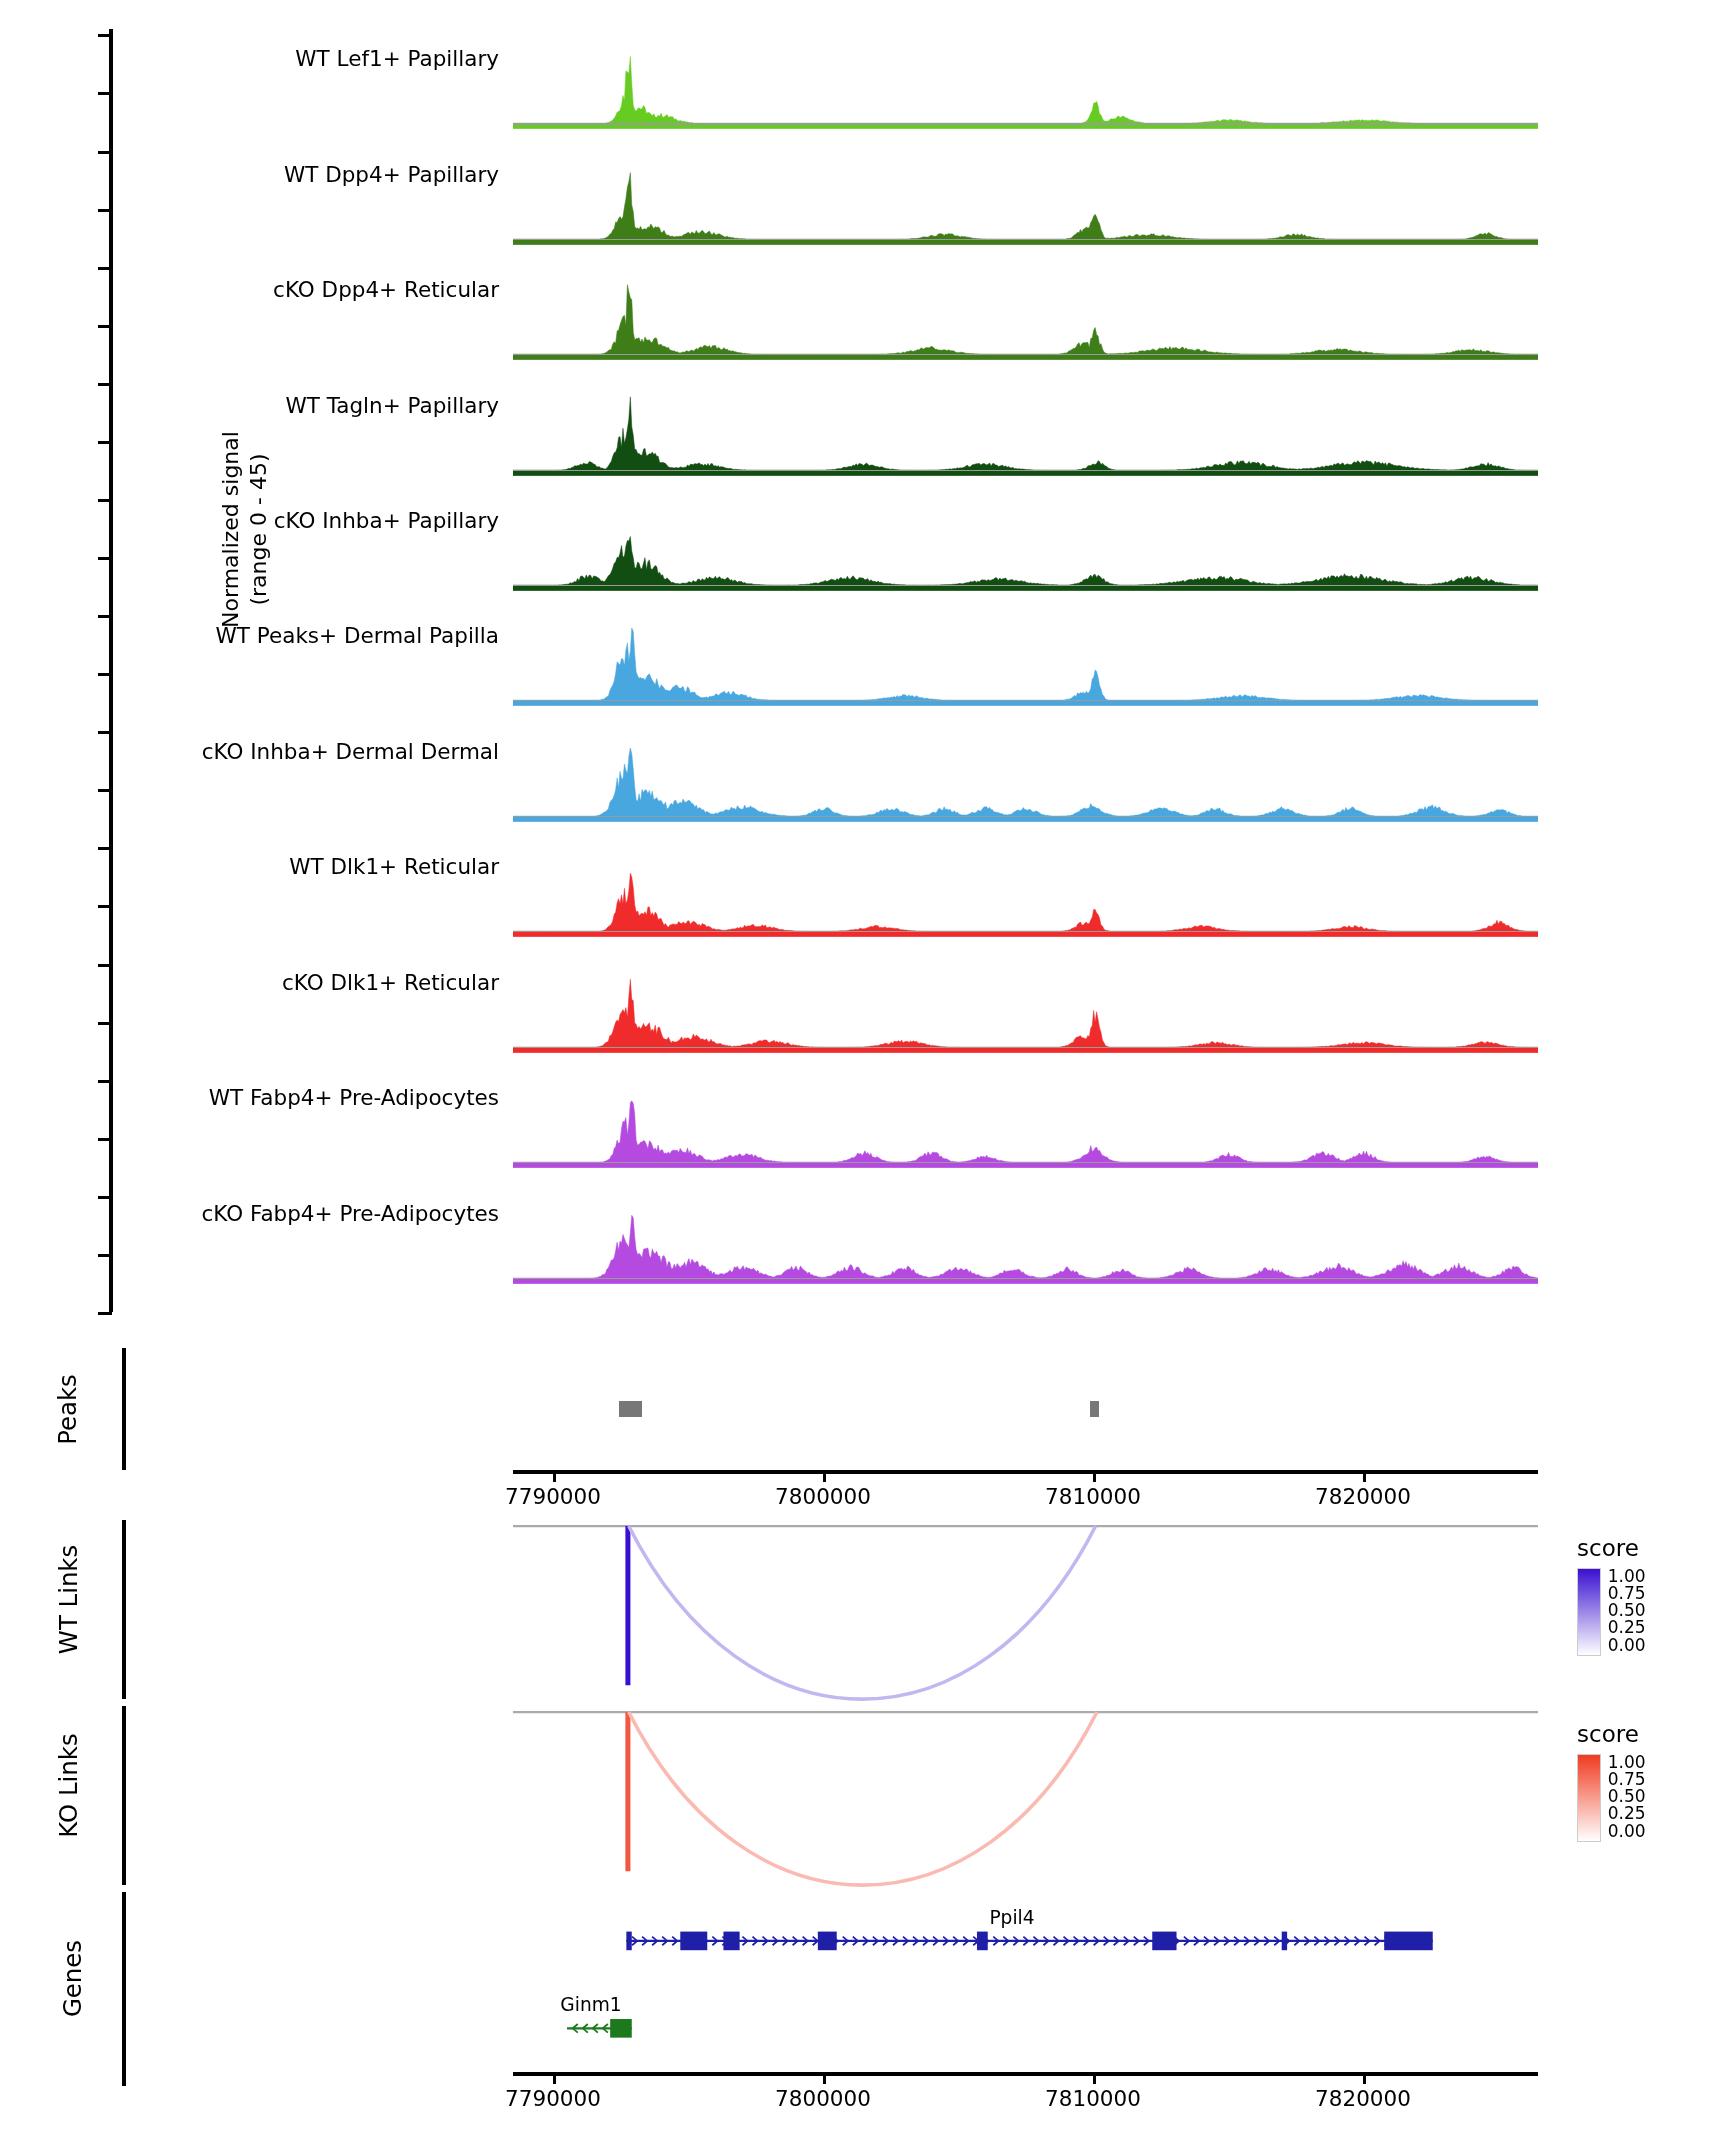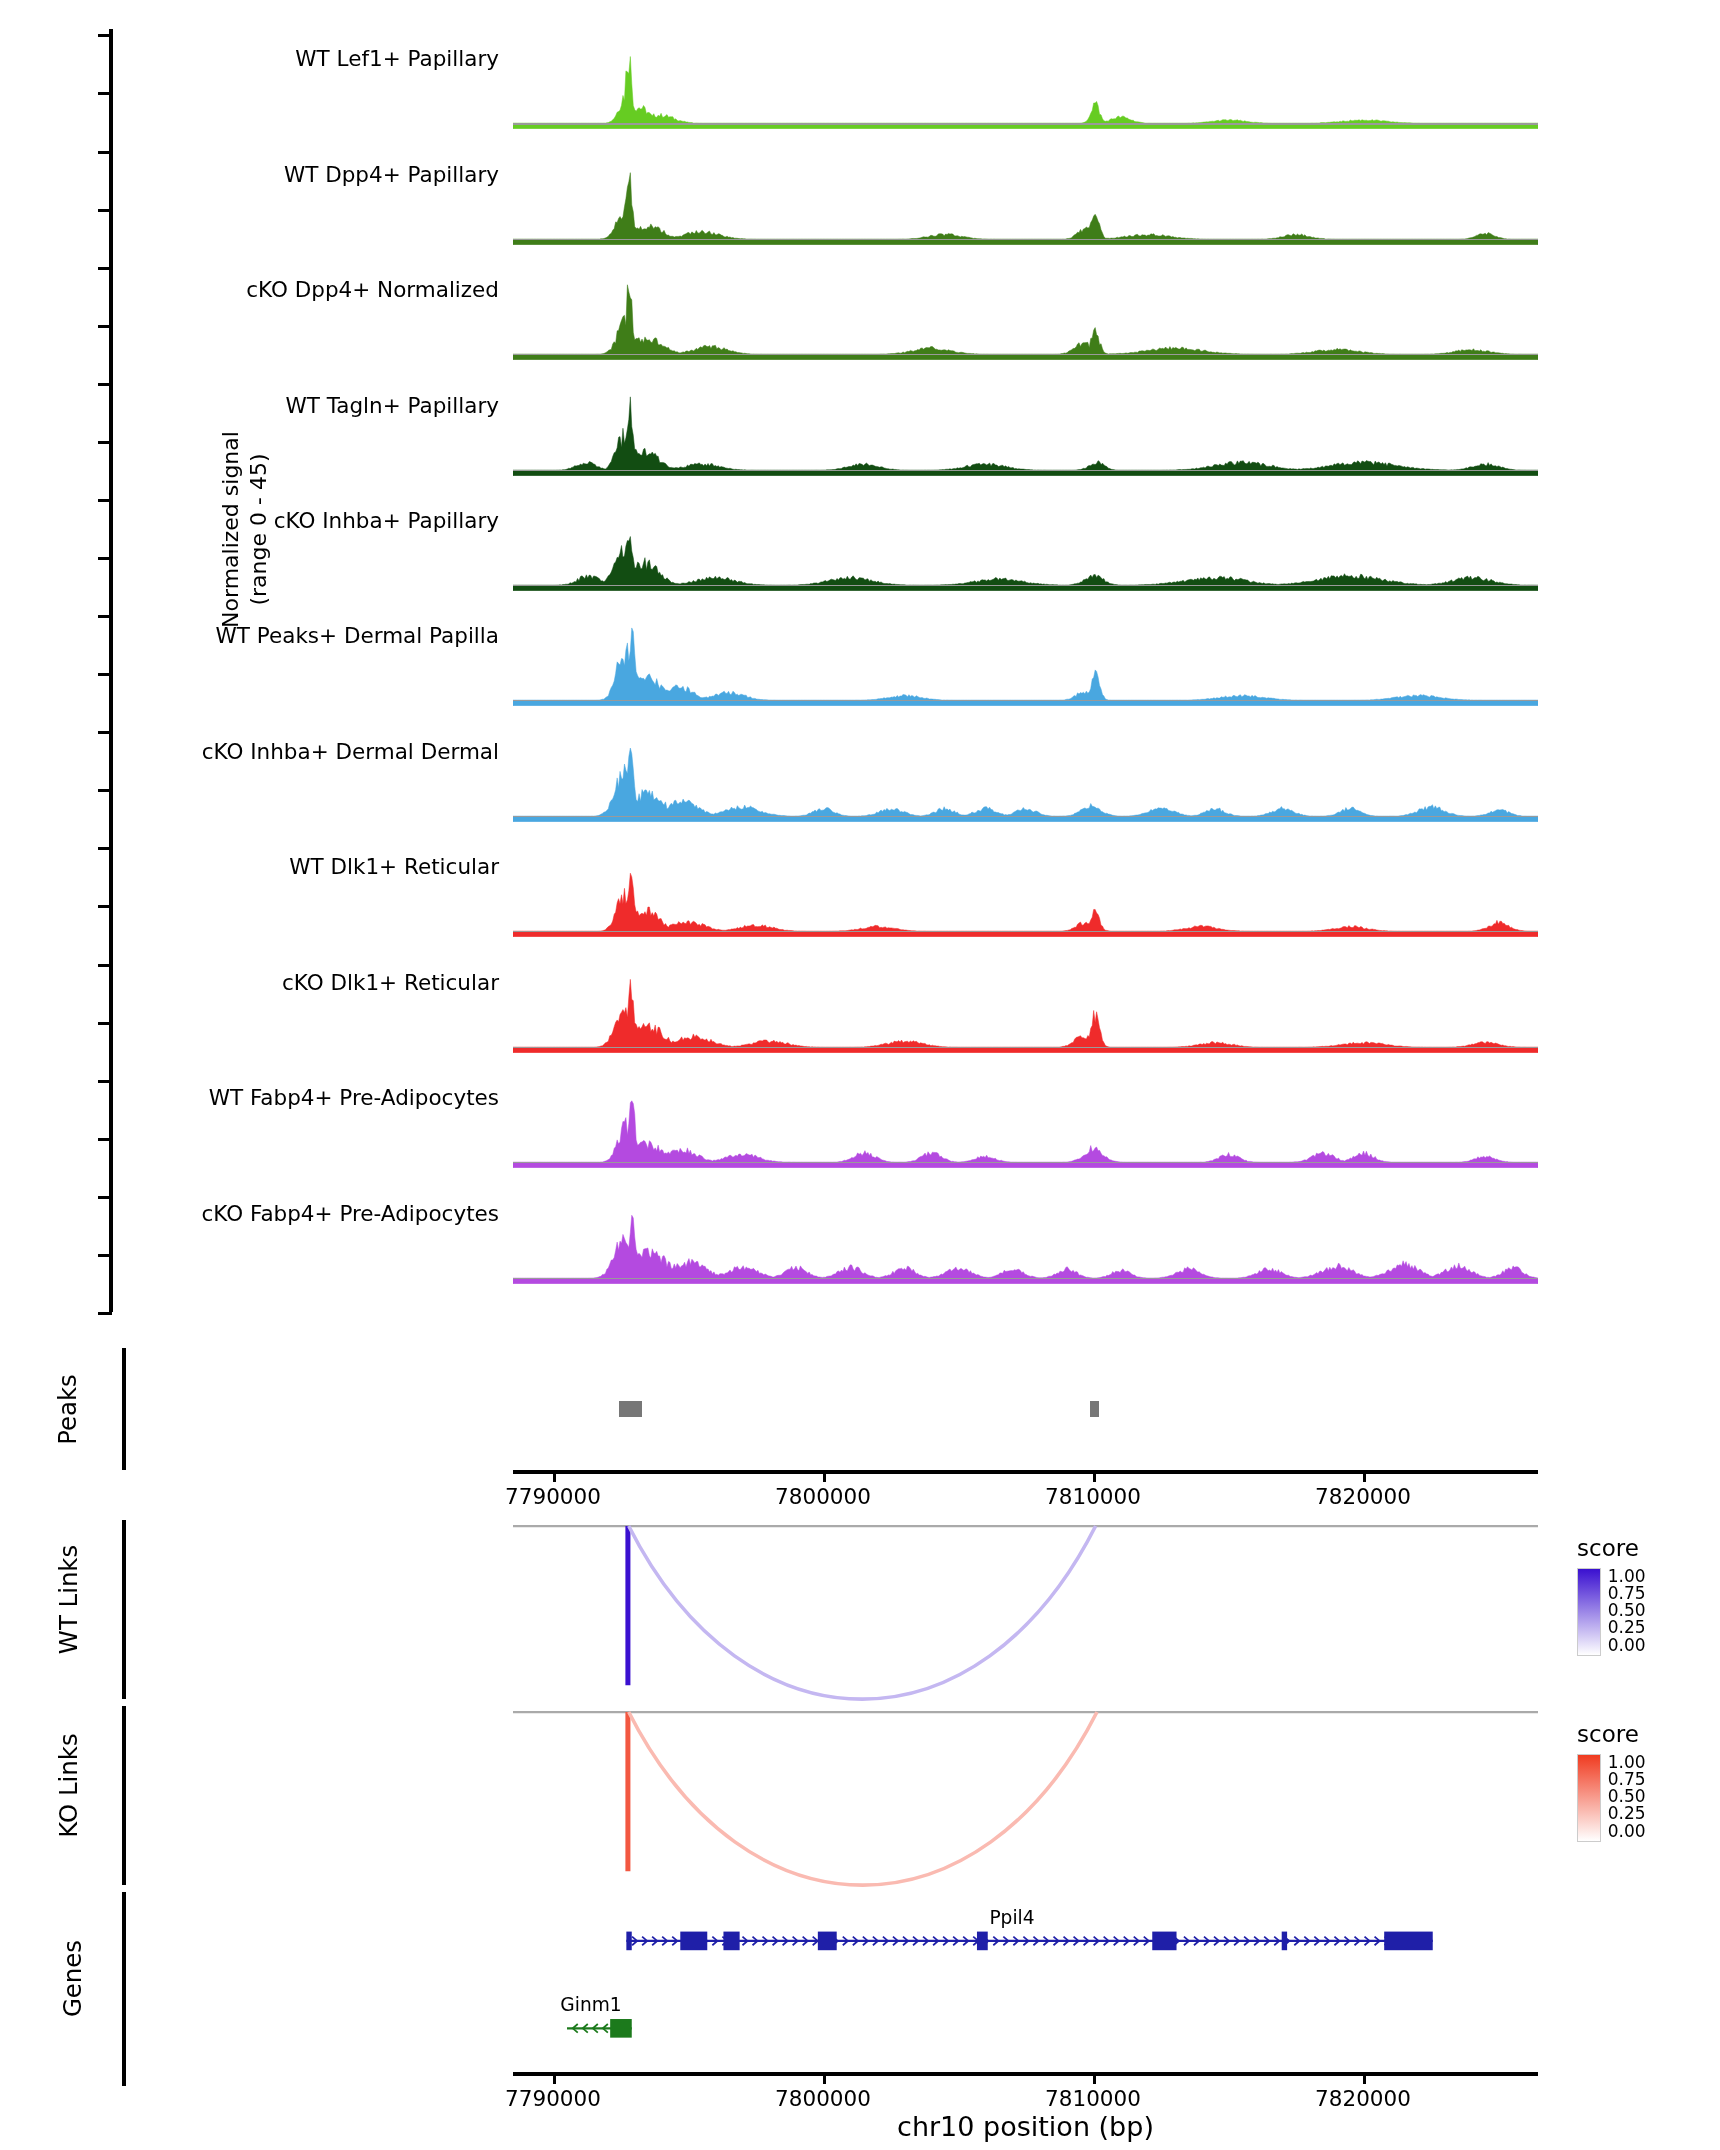--- a/index.html
+++ b/index.html
@@ -302,21 +302,21 @@
         <div class="track" style="top: 130px;">
           <div class="track-label">WT Dpp4+ Papillary</div>
           <div class="track-plot">
             <svg width="1025" height="115" viewBox="0 0 1430 160">
               <path d="M0,160 L0.0,152.0 L2.0,152.0 L4.1,152.0 L6.1,152.0 L8.2,152.0 L10.2,152.0 L12.3,152.0 L14.3,152.0 L16.4,152.0 L18.4,152.0 L20.5,152.0 L22.5,152.0 L24.5,152.0 L26.6,152.0 L28.6,152.0 L30.7,152.0 L32.7,152.0 L34.8,152.0 L36.8,152.0 L38.9,152.0 L40.9,152.0 L43.0,152.0 L45.0,152.0 L47.1,152.0 L49.1,152.0 L51.1,152.0 L53.2,152.0 L55.2,152.0 L57.3,152.0 L59.3,152.0 L61.4,152.0 L63.4,152.0 L65.5,152.0 L67.5,152.0 L69.6,152.0 L71.6,152.0 L73.6,152.0 L75.7,152.0 L77.7,152.0 L79.8,152.0 L81.8,152.0 L83.9,152.0 L85.9,152.0 L88.0,152.0 L90.0,152.0 L92.1,152.0 L94.1,152.0 L96.2,152.0 L98.2,152.0 L100.2,152.0 L102.3,152.0 L104.3,152.0 L106.4,152.0 L108.4,152.0 L110.5,152.0 L112.5,152.0 L114.6,152.0 L116.6,152.0 L118.7,152.0 L120.7,152.0 L122.7,151.6 L124.8,151.4 L126.8,151.3 L128.9,150.3 L130.9,149.5 L133.0,148.1 L135.0,145.2 L137.1,144.0 L139.1,139.6 L141.2,137.2 L143.2,128.0 L145.3,128.9 L147.3,123.1 L149.3,120.5 L151.4,124.3 L153.4,120.8 L155.5,106.9 L157.5,95.7 L159.6,79.6 L161.6,71.9 L163.7,59.3 L165.7,104.3 L167.8,113.9 L169.8,134.5 L171.8,137.1 L173.9,136.5 L175.9,138.1 L178.0,134.2 L180.0,139.1 L182.1,138.0 L184.1,137.6 L186.2,138.3 L188.2,135.0 L190.3,135.7 L192.3,130.8 L194.3,134.2 L196.4,137.6 L198.4,134.6 L200.5,135.8 L202.5,134.7 L204.6,136.8 L206.6,142.7 L208.7,142.5 L210.7,139.8 L212.8,144.4 L214.8,146.6 L216.9,146.4 L218.9,148.1 L220.9,148.1 L223.0,148.1 L225.0,149.2 L227.1,148.3 L229.1,148.3 L231.2,148.2 L233.2,147.8 L235.3,148.2 L237.3,146.4 L239.4,145.3 L241.4,144.5 L243.4,143.0 L245.5,142.8 L247.5,145.3 L249.6,141.9 L251.6,143.6 L253.7,144.3 L255.7,140.0 L257.8,143.4 L259.8,143.7 L261.9,141.6 L263.9,139.7 L266.0,141.8 L268.0,144.5 L270.0,143.7 L272.1,142.0 L274.1,140.7 L276.2,144.7 L278.2,145.6 L280.3,142.9 L282.3,145.9 L284.4,146.0 L286.4,144.5 L288.5,145.0 L290.5,146.4 L292.5,147.0 L294.6,148.8 L296.6,148.9 L298.7,147.9 L300.7,149.4 L302.8,149.1 L304.8,150.2 L306.9,149.8 L308.9,150.8 L311.0,150.7 L313.0,150.9 L315.1,151.2 L317.1,151.4 L319.1,151.3 L321.2,151.6 L323.2,151.5 L325.3,151.9 L327.3,151.9 L329.4,151.9 L331.4,151.8 L333.5,151.9 L335.5,151.9 L337.6,151.9 L339.6,152.0 L341.6,152.0 L343.7,152.0 L345.7,152.0 L347.8,152.0 L349.8,152.0 L351.9,152.0 L353.9,152.0 L356.0,152.0 L358.0,152.0 L360.1,152.0 L362.1,152.0 L364.1,152.0 L366.2,152.0 L368.2,152.0 L370.3,152.0 L372.3,152.0 L374.4,152.0 L376.4,152.0 L378.5,152.0 L380.5,152.0 L382.6,152.0 L384.6,152.0 L386.7,152.0 L388.7,152.0 L390.7,152.0 L392.8,152.0 L394.8,152.0 L396.9,152.0 L398.9,152.0 L401.0,152.0 L403.0,152.0 L405.1,152.0 L407.1,152.0 L409.2,152.0 L411.2,152.0 L413.2,152.0 L415.3,152.0 L417.3,152.0 L419.4,152.0 L421.4,152.0 L423.5,152.0 L425.5,152.0 L427.6,152.0 L429.6,152.0 L431.7,152.0 L433.7,152.0 L435.8,152.0 L437.8,152.0 L439.8,152.0 L441.9,152.0 L443.9,152.0 L446.0,152.0 L448.0,152.0 L450.1,152.0 L452.1,152.0 L454.2,152.0 L456.2,152.0 L458.3,152.0 L460.3,152.0 L462.3,152.0 L464.4,152.0 L466.4,152.0 L468.5,152.0 L470.5,152.0 L472.6,152.0 L474.6,152.0 L476.7,152.0 L478.7,152.0 L480.8,152.0 L482.8,152.0 L484.8,152.0 L486.9,152.0 L488.9,152.0 L491.0,152.0 L493.0,152.0 L495.1,152.0 L497.1,152.0 L499.2,152.0 L501.2,152.0 L503.3,152.0 L505.3,152.0 L507.4,152.0 L509.4,152.0 L511.4,152.0 L513.5,152.0 L515.5,152.0 L517.6,152.0 L519.6,152.0 L521.7,152.0 L523.7,152.0 L525.8,152.0 L527.8,152.0 L529.9,152.0 L531.9,152.0 L533.9,152.0 L536.0,152.0 L538.0,151.9 L540.1,151.9 L542.1,151.9 L544.2,151.8 L546.2,151.9 L548.3,152.0 L550.3,151.7 L552.4,151.7 L554.4,151.5 L556.5,151.2 L558.5,151.1 L560.5,151.2 L562.6,151.1 L564.6,150.9 L566.7,150.6 L568.7,150.2 L570.8,149.3 L572.8,148.8 L574.9,149.2 L576.9,149.0 L579.0,149.4 L581.0,148.1 L583.0,146.7 L585.1,147.1 L587.1,147.9 L589.2,148.1 L591.2,147.4 L593.3,144.7 L595.3,144.4 L597.4,144.6 L599.4,144.9 L601.5,147.2 L603.5,145.0 L605.6,145.5 L607.6,144.1 L609.6,145.0 L611.7,144.6 L613.7,145.0 L615.8,147.4 L617.8,147.5 L619.9,147.2 L621.9,147.9 L624.0,149.0 L626.0,148.1 L628.1,148.7 L630.1,148.5 L632.1,148.9 L634.2,149.3 L636.2,149.5 L638.3,150.0 L640.3,150.4 L642.4,151.1 L644.4,150.8 L646.5,151.3 L648.5,151.4 L650.6,151.5 L652.6,151.5 L654.6,151.8 L656.7,151.7 L658.7,151.7 L660.8,151.8 L662.8,152.0 L664.9,152.0 L666.9,151.9 L669.0,152.0 L671.0,151.9 L673.1,152.0 L675.1,152.0 L677.2,152.0 L679.2,152.0 L681.2,152.0 L683.3,152.0 L685.3,152.0 L687.4,152.0 L689.4,152.0 L691.5,152.0 L693.5,152.0 L695.6,152.0 L697.6,152.0 L699.7,152.0 L701.7,152.0 L703.7,152.0 L705.8,152.0 L707.8,152.0 L709.9,152.0 L711.9,152.0 L714.0,152.0 L716.0,152.0 L718.1,152.0 L720.1,152.0 L722.2,152.0 L724.2,152.0 L726.3,152.0 L728.3,152.0 L730.3,152.0 L732.4,152.0 L734.4,152.0 L736.5,152.0 L738.5,152.0 L740.6,152.0 L742.6,152.0 L744.7,152.0 L746.7,152.0 L748.8,152.0 L750.8,152.0 L752.8,152.0 L754.9,152.0 L756.9,152.0 L759.0,152.0 L761.0,152.0 L763.1,152.0 L765.1,152.0 L767.2,151.9 L769.2,152.0 L771.3,151.8 L773.3,151.2 L775.4,151.1 L777.4,150.7 L779.4,150.2 L781.5,147.6 L783.5,146.0 L785.6,145.0 L787.6,142.3 L789.7,143.1 L791.7,138.5 L793.8,142.0 L795.8,137.9 L797.9,137.3 L799.9,135.0 L801.9,136.5 L804.0,135.9 L806.0,128.9 L808.1,125.5 L810.1,119.9 L812.2,117.4 L814.2,121.0 L816.3,127.2 L818.3,130.6 L820.4,138.9 L822.4,143.4 L824.4,148.4 L826.5,150.8 L828.5,150.8 L830.6,150.8 L832.6,151.0 L834.7,150.6 L836.7,150.7 L838.8,150.7 L840.8,150.3 L842.9,149.3 L844.9,150.1 L847.0,149.3 L849.0,148.8 L851.0,148.9 L853.1,147.8 L855.1,149.1 L857.2,149.0 L859.2,146.9 L861.3,147.3 L863.3,148.5 L865.4,148.3 L867.4,146.6 L869.5,145.6 L871.5,145.4 L873.5,147.5 L875.6,147.5 L877.6,145.9 L879.7,146.3 L881.7,146.3 L883.8,147.5 L885.8,146.4 L887.9,146.6 L889.9,144.6 L892.0,145.3 L894.0,144.5 L896.1,147.2 L898.1,147.0 L900.1,147.5 L902.2,147.7 L904.2,147.5 L906.3,145.8 L908.3,146.8 L910.4,148.2 L912.4,147.6 L914.5,147.3 L916.5,147.7 L918.6,149.0 L920.6,148.4 L922.6,149.5 L924.7,149.4 L926.7,150.3 L928.8,149.7 L930.8,149.8 L932.9,150.6 L934.9,150.4 L937.0,150.4 L939.0,151.1 L941.1,150.8 L943.1,151.1 L945.2,151.0 L947.2,151.1 L949.2,151.5 L951.3,151.4 L953.3,151.7 L955.4,151.6 L957.4,151.7 L959.5,151.9 L961.5,151.8 L963.6,151.9 L965.6,151.9 L967.7,152.0 L969.7,151.9 L971.7,152.0 L973.8,152.0 L975.8,152.0 L977.9,152.0 L979.9,152.0 L982.0,152.0 L984.0,152.0 L986.1,152.0 L988.1,152.0 L990.2,152.0 L992.2,152.0 L994.2,152.0 L996.3,152.0 L998.3,152.0 L1000.4,152.0 L1002.4,152.0 L1004.5,152.0 L1006.5,152.0 L1008.6,152.0 L1010.6,152.0 L1012.7,152.0 L1014.7,152.0 L1016.8,152.0 L1018.8,152.0 L1020.8,152.0 L1022.9,152.0 L1024.9,152.0 L1027.0,152.0 L1029.0,152.0 L1031.1,152.0 L1033.1,152.0 L1035.2,152.0 L1037.2,152.0 L1039.3,151.9 L1041.3,152.0 L1043.3,152.0 L1045.4,151.8 L1047.4,152.0 L1049.5,151.9 L1051.5,151.8 L1053.6,151.4 L1055.6,151.3 L1057.7,151.4 L1059.7,150.9 L1061.8,150.7 L1063.8,150.8 L1065.9,150.1 L1067.9,150.1 L1069.9,148.6 L1072.0,148.9 L1074.0,149.0 L1076.1,148.7 L1078.1,146.9 L1080.2,145.9 L1082.2,146.0 L1084.3,147.0 L1086.3,147.4 L1088.4,144.5 L1090.4,145.7 L1092.4,147.0 L1094.5,144.9 L1096.5,146.7 L1098.6,146.2 L1100.6,144.7 L1102.7,147.8 L1104.7,145.9 L1106.8,148.4 L1108.8,148.7 L1110.9,148.4 L1112.9,148.7 L1114.9,149.8 L1117.0,149.3 L1119.0,150.5 L1121.1,150.5 L1123.1,150.3 L1125.2,151.0 L1127.2,151.0 L1129.3,151.1 L1131.3,151.3 L1133.4,151.9 L1135.4,152.0 L1137.5,151.7 L1139.5,151.8 L1141.5,151.9 L1143.6,151.9 L1145.6,151.9 L1147.7,152.0 L1149.7,152.0 L1151.8,152.0 L1153.8,152.0 L1155.9,152.0 L1157.9,152.0 L1160.0,152.0 L1162.0,152.0 L1164.0,152.0 L1166.1,152.0 L1168.1,152.0 L1170.2,152.0 L1172.2,152.0 L1174.3,152.0 L1176.3,152.0 L1178.4,152.0 L1180.4,152.0 L1182.5,152.0 L1184.5,152.0 L1186.6,152.0 L1188.6,152.0 L1190.6,152.0 L1192.7,152.0 L1194.7,152.0 L1196.8,152.0 L1198.8,152.0 L1200.9,152.0 L1202.9,152.0 L1205.0,152.0 L1207.0,152.0 L1209.1,152.0 L1211.1,152.0 L1213.1,152.0 L1215.2,152.0 L1217.2,152.0 L1219.3,152.0 L1221.3,152.0 L1223.4,152.0 L1225.4,152.0 L1227.5,152.0 L1229.5,152.0 L1231.6,152.0 L1233.6,152.0 L1235.7,152.0 L1237.7,152.0 L1239.7,152.0 L1241.8,152.0 L1243.8,152.0 L1245.9,152.0 L1247.9,152.0 L1250.0,152.0 L1252.0,152.0 L1254.1,152.0 L1256.1,152.0 L1258.2,152.0 L1260.2,152.0 L1262.2,152.0 L1264.3,152.0 L1266.3,152.0 L1268.4,152.0 L1270.4,152.0 L1272.5,152.0 L1274.5,152.0 L1276.6,152.0 L1278.6,152.0 L1280.7,152.0 L1282.7,152.0 L1284.7,152.0 L1286.8,152.0 L1288.8,152.0 L1290.9,152.0 L1292.9,152.0 L1295.0,152.0 L1297.0,152.0 L1299.1,152.0 L1301.1,152.0 L1303.2,152.0 L1305.2,152.0 L1307.3,152.0 L1309.3,152.0 L1311.3,152.0 L1313.4,152.0 L1315.4,152.0 L1317.5,152.0 L1319.5,152.0 L1321.6,151.9 L1323.6,151.8 L1325.7,151.8 L1327.7,151.8 L1329.8,151.5 L1331.8,151.1 L1333.8,150.5 L1335.9,150.0 L1337.9,149.9 L1340.0,149.0 L1342.0,148.2 L1344.1,146.8 L1346.1,146.5 L1348.2,145.0 L1350.2,144.6 L1352.3,145.2 L1354.3,144.8 L1356.4,143.9 L1358.4,145.9 L1360.4,142.9 L1362.5,143.8 L1364.5,144.7 L1366.6,146.3 L1368.6,147.5 L1370.7,148.2 L1372.7,148.4 L1374.8,149.7 L1376.8,149.9 L1378.9,150.2 L1380.9,150.8 L1382.9,151.4 L1385.0,151.4 L1387.0,152.0 L1389.1,151.8 L1391.1,151.9 L1393.2,152.0 L1395.2,152.0 L1397.3,152.0 L1399.3,152.0 L1401.4,152.0 L1403.4,152.0 L1405.5,152.0 L1407.5,152.0 L1409.5,152.0 L1411.6,152.0 L1413.6,152.0 L1415.7,152.0 L1417.7,152.0 L1419.8,152.0 L1421.8,152.0 L1423.9,152.0 L1425.9,152.0 L1428.0,152.0 L1430.0,152.0 L1430,160 Z" fill="#3f7d18" stroke="#3f7d18" stroke-width="0.7"></path>
             </svg>
           </div>
           <div class="track-baseline" style="top: 109px;"></div>
         </div>
         <div class="track" style="top: 245px;">
-          <div class="track-label">cKO Dpp4+ Normalized</div>
+          <div class="track-label">cKO Dpp4+ Reticular</div>
           <div class="track-plot">
             <svg width="1025" height="115" viewBox="0 0 1430 160">
               <path d="M0,160 L0.0,152.0 L2.0,152.0 L4.1,152.0 L6.1,152.0 L8.2,152.0 L10.2,152.0 L12.3,152.0 L14.3,152.0 L16.4,152.0 L18.4,152.0 L20.5,152.0 L22.5,152.0 L24.5,152.0 L26.6,152.0 L28.6,152.0 L30.7,152.0 L32.7,152.0 L34.8,152.0 L36.8,152.0 L38.9,152.0 L40.9,152.0 L43.0,152.0 L45.0,152.0 L47.1,152.0 L49.1,152.0 L51.1,152.0 L53.2,152.0 L55.2,152.0 L57.3,152.0 L59.3,152.0 L61.4,152.0 L63.4,152.0 L65.5,152.0 L67.5,152.0 L69.6,152.0 L71.6,152.0 L73.6,152.0 L75.7,152.0 L77.7,152.0 L79.8,152.0 L81.8,152.0 L83.9,152.0 L85.9,152.0 L88.0,152.0 L90.0,152.0 L92.1,152.0 L94.1,152.0 L96.2,152.0 L98.2,152.0 L100.2,152.0 L102.3,152.0 L104.3,152.0 L106.4,152.0 L108.4,152.0 L110.5,152.0 L112.5,152.0 L114.6,152.0 L116.6,151.9 L118.7,151.9 L120.7,151.9 L122.7,151.9 L124.8,151.4 L126.8,151.1 L128.9,150.2 L130.9,149.0 L133.0,146.9 L135.0,146.0 L137.1,145.4 L139.1,138.0 L141.2,134.7 L143.2,136.8 L145.3,119.5 L147.3,118.9 L149.3,111.2 L151.4,104.9 L153.4,99.7 L155.5,97.9 L157.5,111.6 L159.6,55.3 L161.6,65.2 L163.7,73.5 L165.7,76.3 L167.8,121.5 L169.8,132.1 L171.8,130.1 L173.9,130.3 L175.9,129.1 L178.0,135.5 L180.0,131.0 L182.1,136.1 L184.1,128.0 L186.2,131.9 L188.2,132.8 L190.3,131.8 L192.3,135.5 L194.3,135.7 L196.4,130.8 L198.4,129.3 L200.5,130.1 L202.5,139.1 L204.6,139.1 L206.6,138.2 L208.7,141.0 L210.7,140.9 L212.8,141.8 L214.8,143.5 L216.9,142.6 L218.9,146.2 L220.9,146.5 L223.0,147.7 L225.0,147.3 L227.1,149.0 L229.1,148.7 L231.2,150.2 L233.2,150.3 L235.3,149.6 L237.3,148.9 L239.4,149.4 L241.4,147.6 L243.4,147.6 L245.5,148.7 L247.5,147.0 L249.6,146.3 L251.6,147.6 L253.7,146.2 L255.7,143.9 L257.8,145.4 L259.8,143.0 L261.9,141.8 L263.9,143.3 L266.0,140.3 L268.0,139.6 L270.0,141.1 L272.1,141.9 L274.1,140.1 L276.2,144.3 L278.2,140.4 L280.3,140.4 L282.3,139.7 L284.4,144.6 L286.4,142.8 L288.5,143.9 L290.5,146.1 L292.5,144.8 L294.6,143.0 L296.6,145.6 L298.7,145.0 L300.7,146.9 L302.8,147.3 L304.8,148.0 L306.9,147.3 L308.9,148.6 L311.0,148.7 L313.0,149.8 L315.1,149.9 L317.1,150.2 L319.1,150.3 L321.2,151.0 L323.2,150.8 L325.3,151.2 L327.3,151.4 L329.4,151.5 L331.4,151.7 L333.5,152.0 L335.5,151.8 L337.6,152.0 L339.6,151.9 L341.6,152.0 L343.7,152.0 L345.7,151.9 L347.8,152.0 L349.8,152.0 L351.9,152.0 L353.9,152.0 L356.0,152.0 L358.0,152.0 L360.1,152.0 L362.1,152.0 L364.1,152.0 L366.2,152.0 L368.2,152.0 L370.3,152.0 L372.3,152.0 L374.4,152.0 L376.4,152.0 L378.5,152.0 L380.5,152.0 L382.6,152.0 L384.6,152.0 L386.7,152.0 L388.7,152.0 L390.7,152.0 L392.8,152.0 L394.8,152.0 L396.9,152.0 L398.9,152.0 L401.0,152.0 L403.0,152.0 L405.1,152.0 L407.1,152.0 L409.2,152.0 L411.2,152.0 L413.2,152.0 L415.3,152.0 L417.3,152.0 L419.4,152.0 L421.4,152.0 L423.5,152.0 L425.5,152.0 L427.6,152.0 L429.6,152.0 L431.7,152.0 L433.7,152.0 L435.8,152.0 L437.8,152.0 L439.8,152.0 L441.9,152.0 L443.9,152.0 L446.0,152.0 L448.0,152.0 L450.1,152.0 L452.1,152.0 L454.2,152.0 L456.2,152.0 L458.3,152.0 L460.3,152.0 L462.3,152.0 L464.4,152.0 L466.4,152.0 L468.5,152.0 L470.5,152.0 L472.6,152.0 L474.6,152.0 L476.7,152.0 L478.7,152.0 L480.8,152.0 L482.8,152.0 L484.8,152.0 L486.9,152.0 L488.9,152.0 L491.0,152.0 L493.0,152.0 L495.1,152.0 L497.1,152.0 L499.2,152.0 L501.2,152.0 L503.3,152.0 L505.3,152.0 L507.4,152.0 L509.4,152.0 L511.4,151.9 L513.5,151.8 L515.5,151.8 L517.6,151.8 L519.6,151.9 L521.7,151.7 L523.7,151.4 L525.8,151.4 L527.8,151.3 L529.9,151.3 L531.9,151.3 L533.9,150.8 L536.0,150.3 L538.0,150.2 L540.1,150.7 L542.1,150.4 L544.2,149.0 L546.2,150.1 L548.3,149.0 L550.3,148.1 L552.4,148.5 L554.4,146.8 L556.5,147.6 L558.5,148.3 L560.5,147.3 L562.6,147.0 L564.6,145.5 L566.7,146.4 L568.7,143.7 L570.8,143.4 L572.8,145.1 L574.9,143.6 L576.9,142.8 L579.0,143.1 L581.0,143.1 L583.0,141.3 L585.1,141.5 L587.1,143.1 L589.2,145.1 L591.2,145.2 L593.3,146.2 L595.3,146.2 L597.4,146.7 L599.4,146.3 L601.5,146.0 L603.5,146.2 L605.6,147.3 L607.6,145.9 L609.6,147.1 L611.7,147.2 L613.7,147.3 L615.8,147.9 L617.8,149.5 L619.9,149.6 L621.9,150.0 L624.0,149.5 L626.0,149.4 L628.1,149.8 L630.1,150.3 L632.1,150.8 L634.2,151.0 L636.2,151.0 L638.3,151.1 L640.3,151.4 L642.4,151.3 L644.4,151.9 L646.5,151.6 L648.5,151.7 L650.6,151.9 L652.6,151.9 L654.6,152.0 L656.7,151.9 L658.7,152.0 L660.8,151.9 L662.8,152.0 L664.9,152.0 L666.9,152.0 L669.0,152.0 L671.0,152.0 L673.1,152.0 L675.1,152.0 L677.2,152.0 L679.2,152.0 L681.2,152.0 L683.3,152.0 L685.3,152.0 L687.4,152.0 L689.4,152.0 L691.5,152.0 L693.5,152.0 L695.6,152.0 L697.6,152.0 L699.7,152.0 L701.7,152.0 L703.7,152.0 L705.8,152.0 L707.8,152.0 L709.9,152.0 L711.9,152.0 L714.0,152.0 L716.0,152.0 L718.1,152.0 L720.1,152.0 L722.2,152.0 L724.2,152.0 L726.3,152.0 L728.3,152.0 L730.3,152.0 L732.4,152.0 L734.4,152.0 L736.5,152.0 L738.5,152.0 L740.6,152.0 L742.6,152.0 L744.7,152.0 L746.7,152.0 L748.8,152.0 L750.8,152.0 L752.8,152.0 L754.9,152.0 L756.9,151.9 L759.0,152.0 L761.0,151.8 L763.1,151.9 L765.1,151.3 L767.2,151.2 L769.2,150.4 L771.3,150.7 L773.3,149.9 L775.4,147.7 L777.4,146.9 L779.4,145.9 L781.5,144.2 L783.5,144.0 L785.6,142.0 L787.6,138.0 L789.7,136.0 L791.7,141.4 L793.8,137.3 L795.8,136.0 L797.9,136.1 L799.9,135.8 L801.9,135.5 L804.0,142.9 L806.0,130.1 L808.1,129.4 L810.1,118.6 L812.2,115.0 L814.2,124.9 L816.3,126.8 L818.3,139.1 L820.4,137.4 L822.4,144.6 L824.4,149.0 L826.5,150.5 L828.5,151.2 L830.6,151.9 L832.6,151.5 L834.7,151.6 L836.7,151.4 L838.8,151.5 L840.8,151.5 L842.9,151.2 L844.9,151.0 L847.0,150.9 L849.0,151.2 L851.0,151.1 L853.1,150.9 L855.1,150.3 L857.2,150.8 L859.2,150.6 L861.3,149.8 L863.3,149.9 L865.4,150.0 L867.4,149.3 L869.5,149.3 L871.5,149.6 L873.5,147.8 L875.6,147.7 L877.6,147.3 L879.7,147.5 L881.7,148.1 L883.8,146.7 L885.8,146.6 L887.9,147.1 L889.9,146.7 L892.0,145.1 L894.0,145.2 L896.1,146.6 L898.1,146.8 L900.1,145.2 L902.2,143.5 L904.2,144.4 L906.3,144.0 L908.3,145.0 L910.4,142.1 L912.4,144.1 L914.5,145.2 L916.5,141.5 L918.6,145.6 L920.6,142.8 L922.6,143.8 L924.7,142.7 L926.7,144.0 L928.8,144.9 L930.8,144.9 L932.9,142.3 L934.9,142.6 L937.0,145.4 L939.0,143.3 L941.1,145.6 L943.1,145.4 L945.2,145.6 L947.2,146.0 L949.2,146.3 L951.3,147.3 L953.3,145.5 L955.4,145.2 L957.4,145.3 L959.5,148.1 L961.5,147.9 L963.6,146.8 L965.6,146.4 L967.7,147.6 L969.7,148.7 L971.7,149.0 L973.8,148.8 L975.8,149.5 L977.9,149.5 L979.9,150.1 L982.0,149.1 L984.0,149.6 L986.1,150.3 L988.1,150.0 L990.2,150.7 L992.2,150.5 L994.2,150.4 L996.3,150.9 L998.3,150.9 L1000.4,150.9 L1002.4,151.1 L1004.5,151.4 L1006.5,151.4 L1008.6,151.3 L1010.6,151.5 L1012.7,151.6 L1014.7,151.8 L1016.8,151.7 L1018.8,151.9 L1020.8,151.8 L1022.9,151.9 L1024.9,151.8 L1027.0,151.9 L1029.0,151.9 L1031.1,151.9 L1033.1,151.9 L1035.2,152.0 L1037.2,151.9 L1039.3,152.0 L1041.3,151.9 L1043.3,152.0 L1045.4,152.0 L1047.4,152.0 L1049.5,152.0 L1051.5,152.0 L1053.6,152.0 L1055.6,152.0 L1057.7,151.9 L1059.7,152.0 L1061.8,152.0 L1063.8,151.9 L1065.9,152.0 L1067.9,151.9 L1069.9,152.0 L1072.0,151.8 L1074.0,151.9 L1076.1,151.9 L1078.1,151.8 L1080.2,151.8 L1082.2,151.9 L1084.3,151.5 L1086.3,151.3 L1088.4,151.4 L1090.4,151.0 L1092.4,150.8 L1094.5,150.7 L1096.5,150.9 L1098.6,150.9 L1100.6,150.2 L1102.7,149.9 L1104.7,150.6 L1106.8,149.3 L1108.8,149.8 L1110.9,149.8 L1112.9,149.7 L1114.9,148.5 L1117.0,149.1 L1119.0,147.4 L1121.1,147.5 L1123.1,146.7 L1125.2,146.4 L1127.2,146.7 L1129.3,147.6 L1131.3,146.4 L1133.4,148.0 L1135.4,147.6 L1137.5,146.5 L1139.5,146.8 L1141.5,146.1 L1143.6,147.0 L1145.6,145.4 L1147.7,146.1 L1149.7,143.9 L1151.8,145.6 L1153.8,144.6 L1155.9,145.8 L1157.9,145.2 L1160.0,144.9 L1162.0,145.0 L1164.0,145.7 L1166.1,147.8 L1168.1,146.0 L1170.2,147.2 L1172.2,147.5 L1174.3,148.0 L1176.3,147.9 L1178.4,148.6 L1180.4,147.5 L1182.5,148.0 L1184.5,149.2 L1186.6,150.0 L1188.6,148.8 L1190.6,149.2 L1192.7,149.4 L1194.7,150.1 L1196.8,149.9 L1198.8,150.1 L1200.9,151.0 L1202.9,151.0 L1205.0,150.9 L1207.0,151.1 L1209.1,151.0 L1211.1,151.5 L1213.1,151.3 L1215.2,151.5 L1217.2,151.7 L1219.3,151.8 L1221.3,151.8 L1223.4,152.0 L1225.4,151.9 L1227.5,151.9 L1229.5,151.9 L1231.6,152.0 L1233.6,152.0 L1235.7,152.0 L1237.7,151.9 L1239.7,152.0 L1241.8,152.0 L1243.8,152.0 L1245.9,152.0 L1247.9,152.0 L1250.0,152.0 L1252.0,152.0 L1254.1,152.0 L1256.1,152.0 L1258.2,152.0 L1260.2,152.0 L1262.2,152.0 L1264.3,152.0 L1266.3,152.0 L1268.4,152.0 L1270.4,152.0 L1272.5,151.9 L1274.5,151.9 L1276.6,151.9 L1278.6,152.0 L1280.7,151.8 L1282.7,151.7 L1284.7,152.0 L1286.8,151.5 L1288.8,151.4 L1290.9,151.4 L1292.9,151.1 L1295.0,150.9 L1297.0,150.9 L1299.1,150.8 L1301.1,150.5 L1303.2,149.7 L1305.2,150.4 L1307.3,149.6 L1309.3,149.7 L1311.3,148.5 L1313.4,148.8 L1315.4,147.3 L1317.5,147.7 L1319.5,146.4 L1321.6,148.2 L1323.6,145.8 L1325.7,146.7 L1327.7,147.0 L1329.8,146.1 L1331.8,146.2 L1333.8,145.9 L1335.9,146.1 L1337.9,147.0 L1340.0,144.5 L1342.0,147.4 L1344.1,147.0 L1346.1,147.0 L1348.2,147.7 L1350.2,145.9 L1352.3,148.2 L1354.3,147.9 L1356.4,148.7 L1358.4,147.4 L1360.4,147.3 L1362.5,148.2 L1364.5,149.7 L1366.6,149.2 L1368.6,149.0 L1370.7,150.0 L1372.7,150.1 L1374.8,150.2 L1376.8,150.4 L1378.9,150.9 L1380.9,150.8 L1382.9,151.4 L1385.0,151.3 L1387.0,151.6 L1389.1,151.6 L1391.1,151.8 L1393.2,151.8 L1395.2,151.8 L1397.3,151.9 L1399.3,152.0 L1401.4,152.0 L1403.4,151.9 L1405.5,151.9 L1407.5,152.0 L1409.5,152.0 L1411.6,152.0 L1413.6,152.0 L1415.7,152.0 L1417.7,152.0 L1419.8,152.0 L1421.8,152.0 L1423.9,152.0 L1425.9,152.0 L1428.0,152.0 L1430.0,152.0 L1430,160 Z" fill="#3f7d18" stroke="#3f7d18" stroke-width="0.7"></path>
             </svg>
           </div>
           <div class="track-baseline" style="top: 109px;"></div>
         </div>
         <div class="track" style="top: 361px;">
           <div class="track-label">WT Tagln+ Papillary</div>
           <div class="track-plot">
@@ -566,16 +566,15 @@
       <div class="bar"></div>
       <div class="tick" style="left: 40px;"></div>
       <div class="tlabel" style="left: 40px;">7790000</div>
       <div class="tick" style="left: 310px;"></div>
       <div class="tlabel" style="left: 310px;">7800000</div>
       <div class="tick" style="left: 580px;"></div>
       <div class="tlabel" style="left: 580px;">7810000</div>
       <div class="tick" style="left: 850px;"></div>
       <div class="tlabel" style="left: 850px;">7820000</div>
     </div>
-  <div class="x-axis-title" style="top:2111px">chr10 position (bp)</div>
 
 </div>
 
 
 </body></html>

